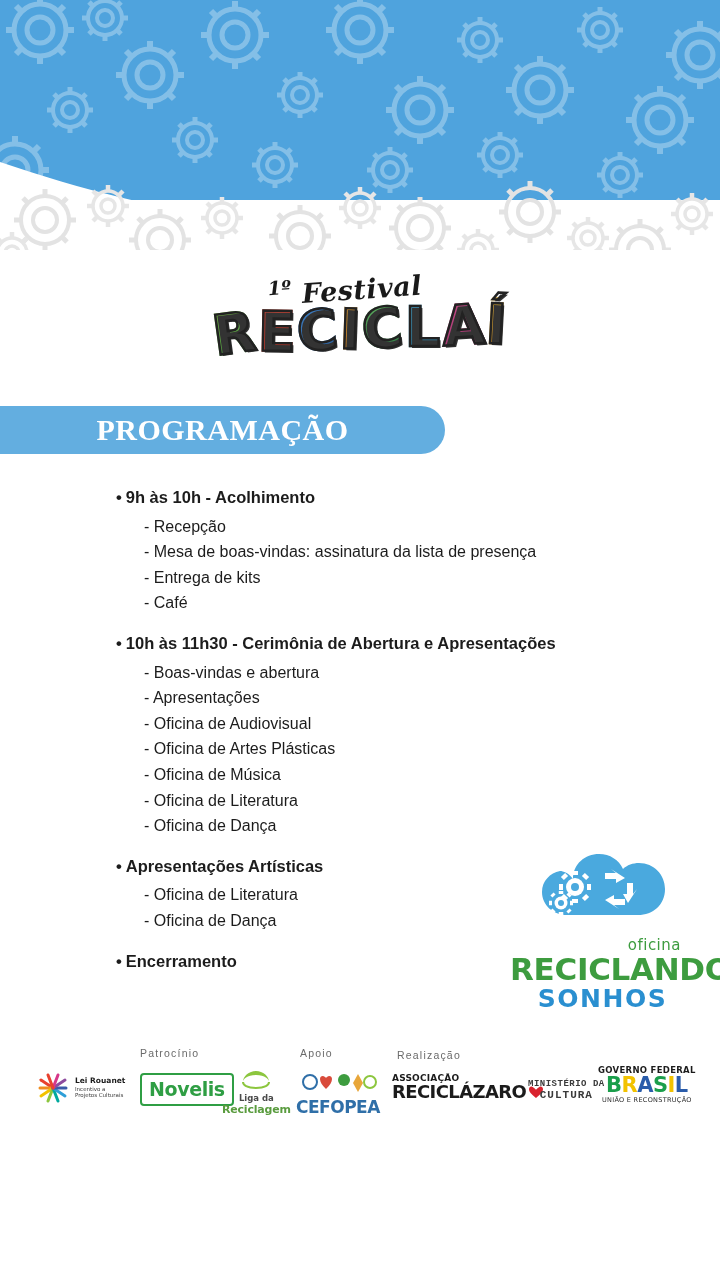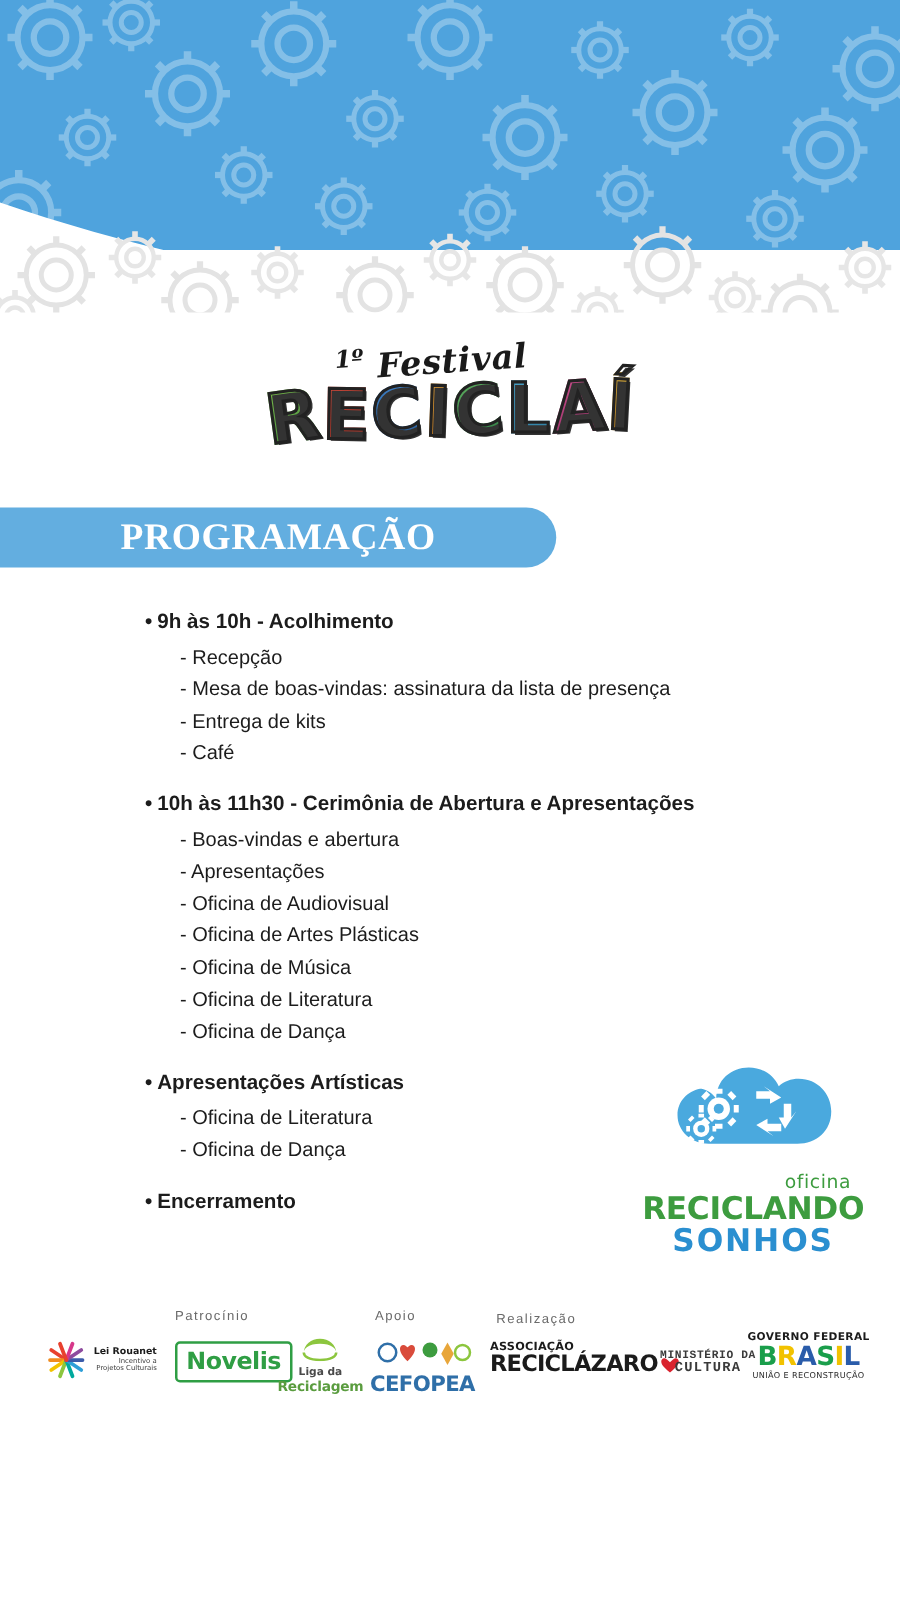--- a/index.html
+++ b/index.html
@@ -168,21 +168,21 @@
     font-family: "DejaVu Sans", sans-serif;
     font-size: 15px;
     color: #3d9c3f;
     text-align: right;
     margin: -4px 14px 0 0;
     letter-spacing: 0.5px;
   }
   .rs-rec {
     font-family: "DejaVu Sans", sans-serif;
     font-weight: bold;
-    font-size: 25px;
+    font-size: 31px;
     color: #3d9c3f;
     letter-spacing: -0.3px;
     line-height: 1.02;
   }
   .rs-son {
     font-family: "DejaVu Sans", sans-serif;
     font-weight: bold;
     font-size: 25px;
     color: #2a8fd0;
     letter-spacing: 1.5px;
@@ -496,21 +496,21 @@
     <div class="rs-rec">RECICLANDO</div>
     <div class="rs-son">SONHOS</div>
   </div>
 
   <div class="footer">
 
     <div class="cat" style="left:140px; top:12px;">Patrocínio</div>
     <div class="cat" style="left:300px; top:12px;">Apoio</div>
     <div class="cat" style="left:397px; top:14px;">Realização</div>
 
-    <div class="logo-slot" style="left:36px; top:36px;text-align:right;">
+    <div class="logo-slot" style="left:36px; top:36px;">
       <svg width="34" height="34" viewBox="0 0 34 34">
         <g stroke-width="3" stroke-linecap="round">
           <line x1="17" y1="17" x2="5" y2="9" stroke="#e8412e"></line>
           <line x1="17" y1="17" x2="4" y2="17" stroke="#f08c1f"></line>
           <line x1="17" y1="17" x2="5" y2="25" stroke="#f2c200"></line>
           <line x1="17" y1="17" x2="12" y2="30" stroke="#8cc63e"></line>
           <line x1="17" y1="17" x2="22" y2="30" stroke="#00a99d"></line>
           <line x1="17" y1="17" x2="29" y2="25" stroke="#2e9fd8"></line>
           <line x1="17" y1="17" x2="30" y2="17" stroke="#3b5ba9"></line>
           <line x1="17" y1="17" x2="29" y2="9" stroke="#8e4b9e"></line>

